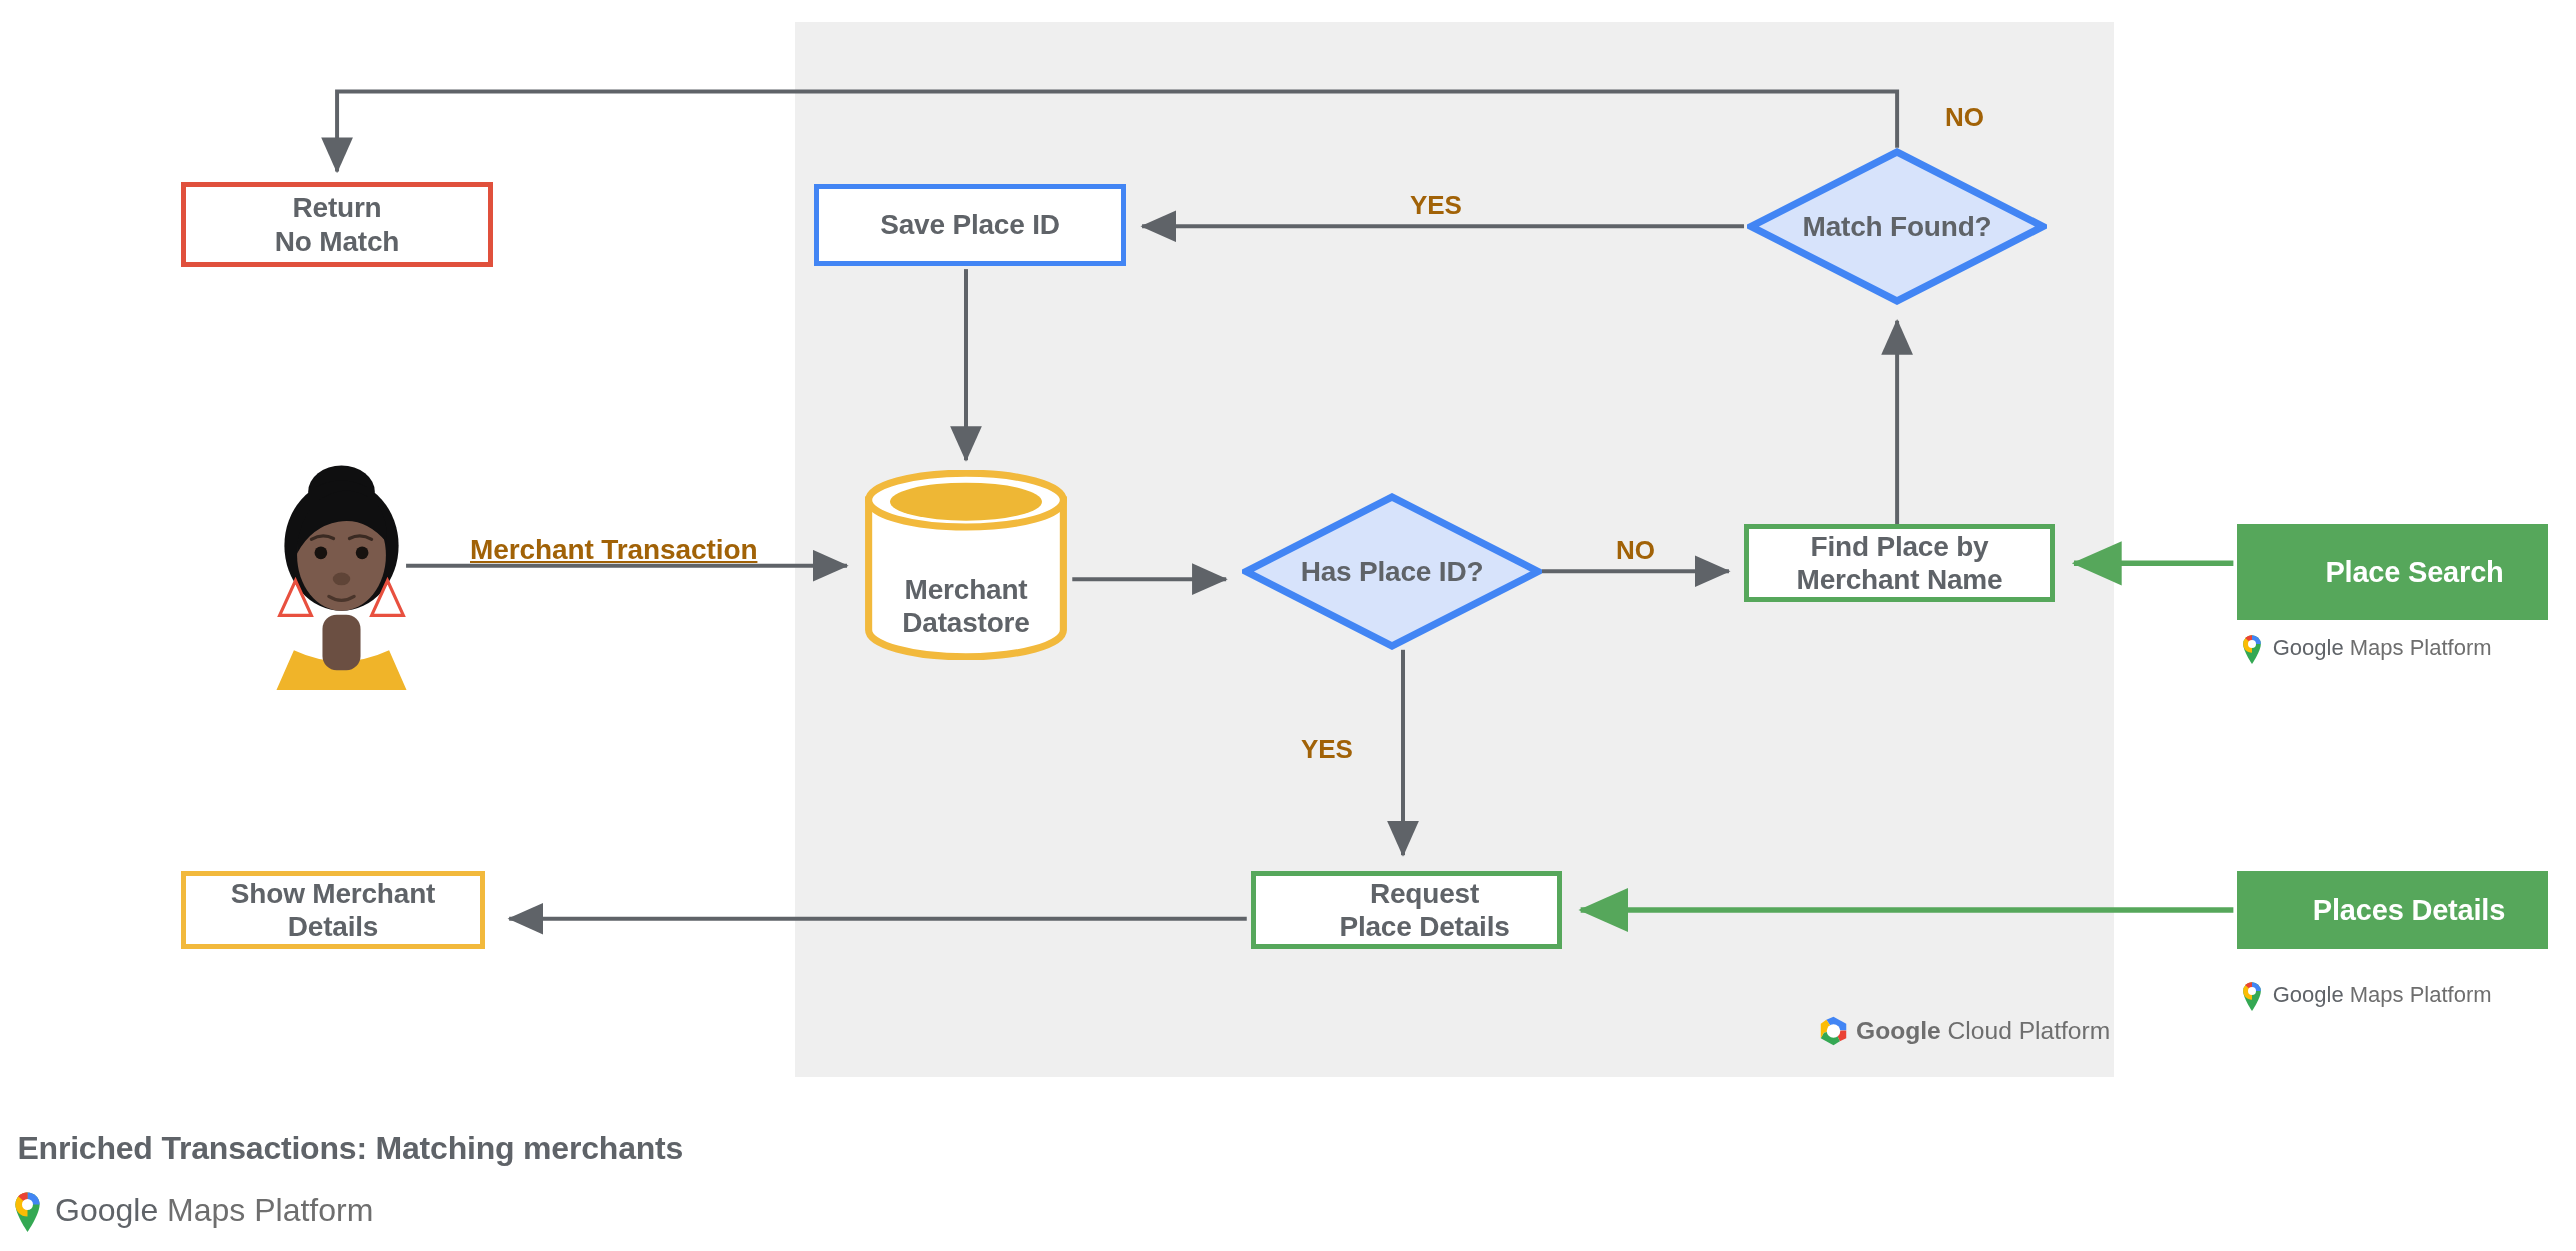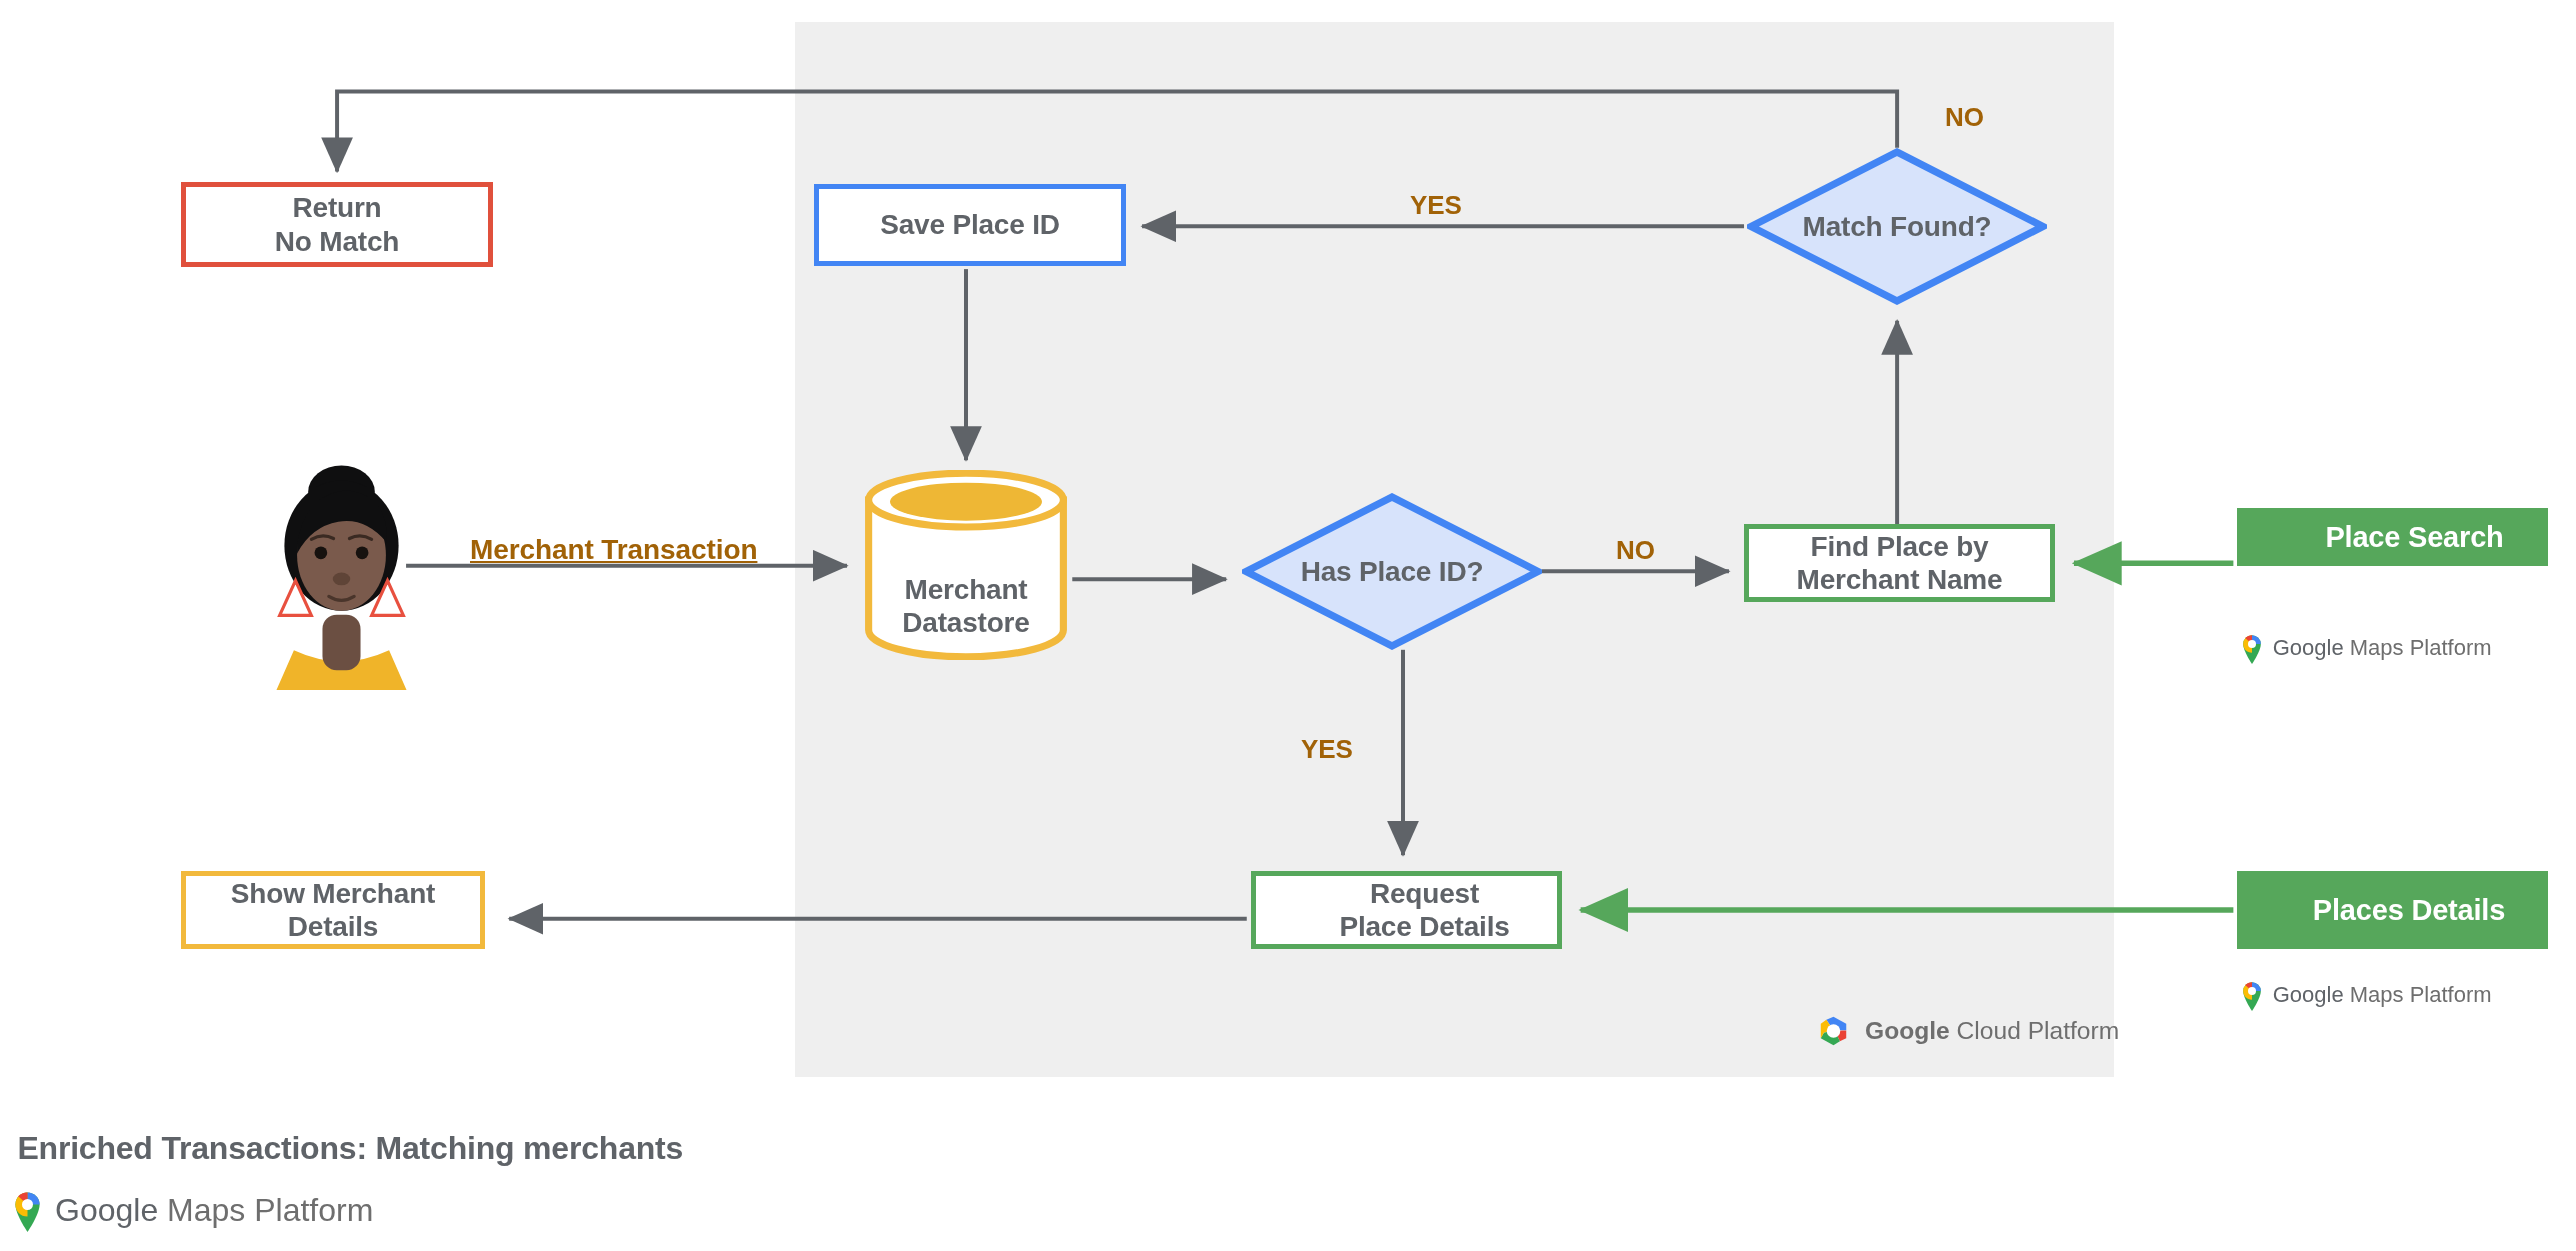--- a/index.html
+++ b/index.html
@@ -33,21 +33,21 @@
   .node-find    {left:1744px;top:524px; width:311px; height:78px;  font-size:28px;}
   .node-request {left:1251px;top:871px;width:311px; height:78px;  font-size:28px;padding-left:36px;}
   .node-showmd  {left:181px; top:871px;width:304px; height:78px;  font-size:28px;}
 
   
   .chip{
     display:flex;align-items:center;justify-content:center;text-align:center;
     background:#56a75b;color:#ffffff;font-weight:700;font-size:29px;
     letter-spacing:-0.2px;
   }
-  .chip-search  {left:2237px;top:508px; width:311px;height:58px;padding-left:44px;}
+  .chip-search  {left:2237px;top:524px; width:311px;height:96px;padding-left:44px;}
   .chip-details {left:2237px;top:871px;width:311px;height:78px;padding-left:33px;}
 
   
   .diamond{width:100%;height:100%;}
   .dia-match {left:1747px;top:148px; width:300px;height:157px;}
   .dia-hasid {left:1242px;top:493px; width:300px;height:157px;}
   .dia-label{
     position:absolute;left:0;top:0;width:100%;height:100%;
     display:flex;align-items:center;justify-content:center;text-align:center;
     color:#5f6368;font-weight:700;font-size:28px;line-height:1.18;
@@ -70,21 +70,21 @@
 
   
   .gmp-lockup{display:flex;align-items:center;gap:8.7px;}
   .gmp-lockup .gmp-text{
     color:#6e6e6e;font-size:22px;font-weight:400;white-space:nowrap;
   }
   .gmp-lockup .gmp-text b{font-weight:500;color:#5f6368;}
   .gmp-search  {left:2240px;top:632px;}
   .gmp-details {left:2240px;top:979px;}
 
-  .gcp-lockup{left:1816px;top:1015px;display:flex;align-items:center;gap:14px;}
+  .gcp-lockup{left:1816px;top:1015px;display:flex;align-items:center;gap:5px;}
   .gcp-lockup .gcp-text{color:#6e6e6e;font-size:24.6px;white-space:nowrap;font-weight:400;}
 
   
   .footer-title{
     left:17.4px;top:1130px;color:#5f6368;font-size:32px;font-weight:700;
     white-space:nowrap;letter-spacing:-0.2px;
   }
   .footer-lockup{left:11px;top:1188px;display:flex;align-items:center;gap:11px;}
   .footer-lockup .gmp-text{color:#6e6e6e;font-size:32px;font-weight:400;white-space:nowrap;}
   .footer-lockup .gmp-text b{font-weight:500;color:#5f6368;}

